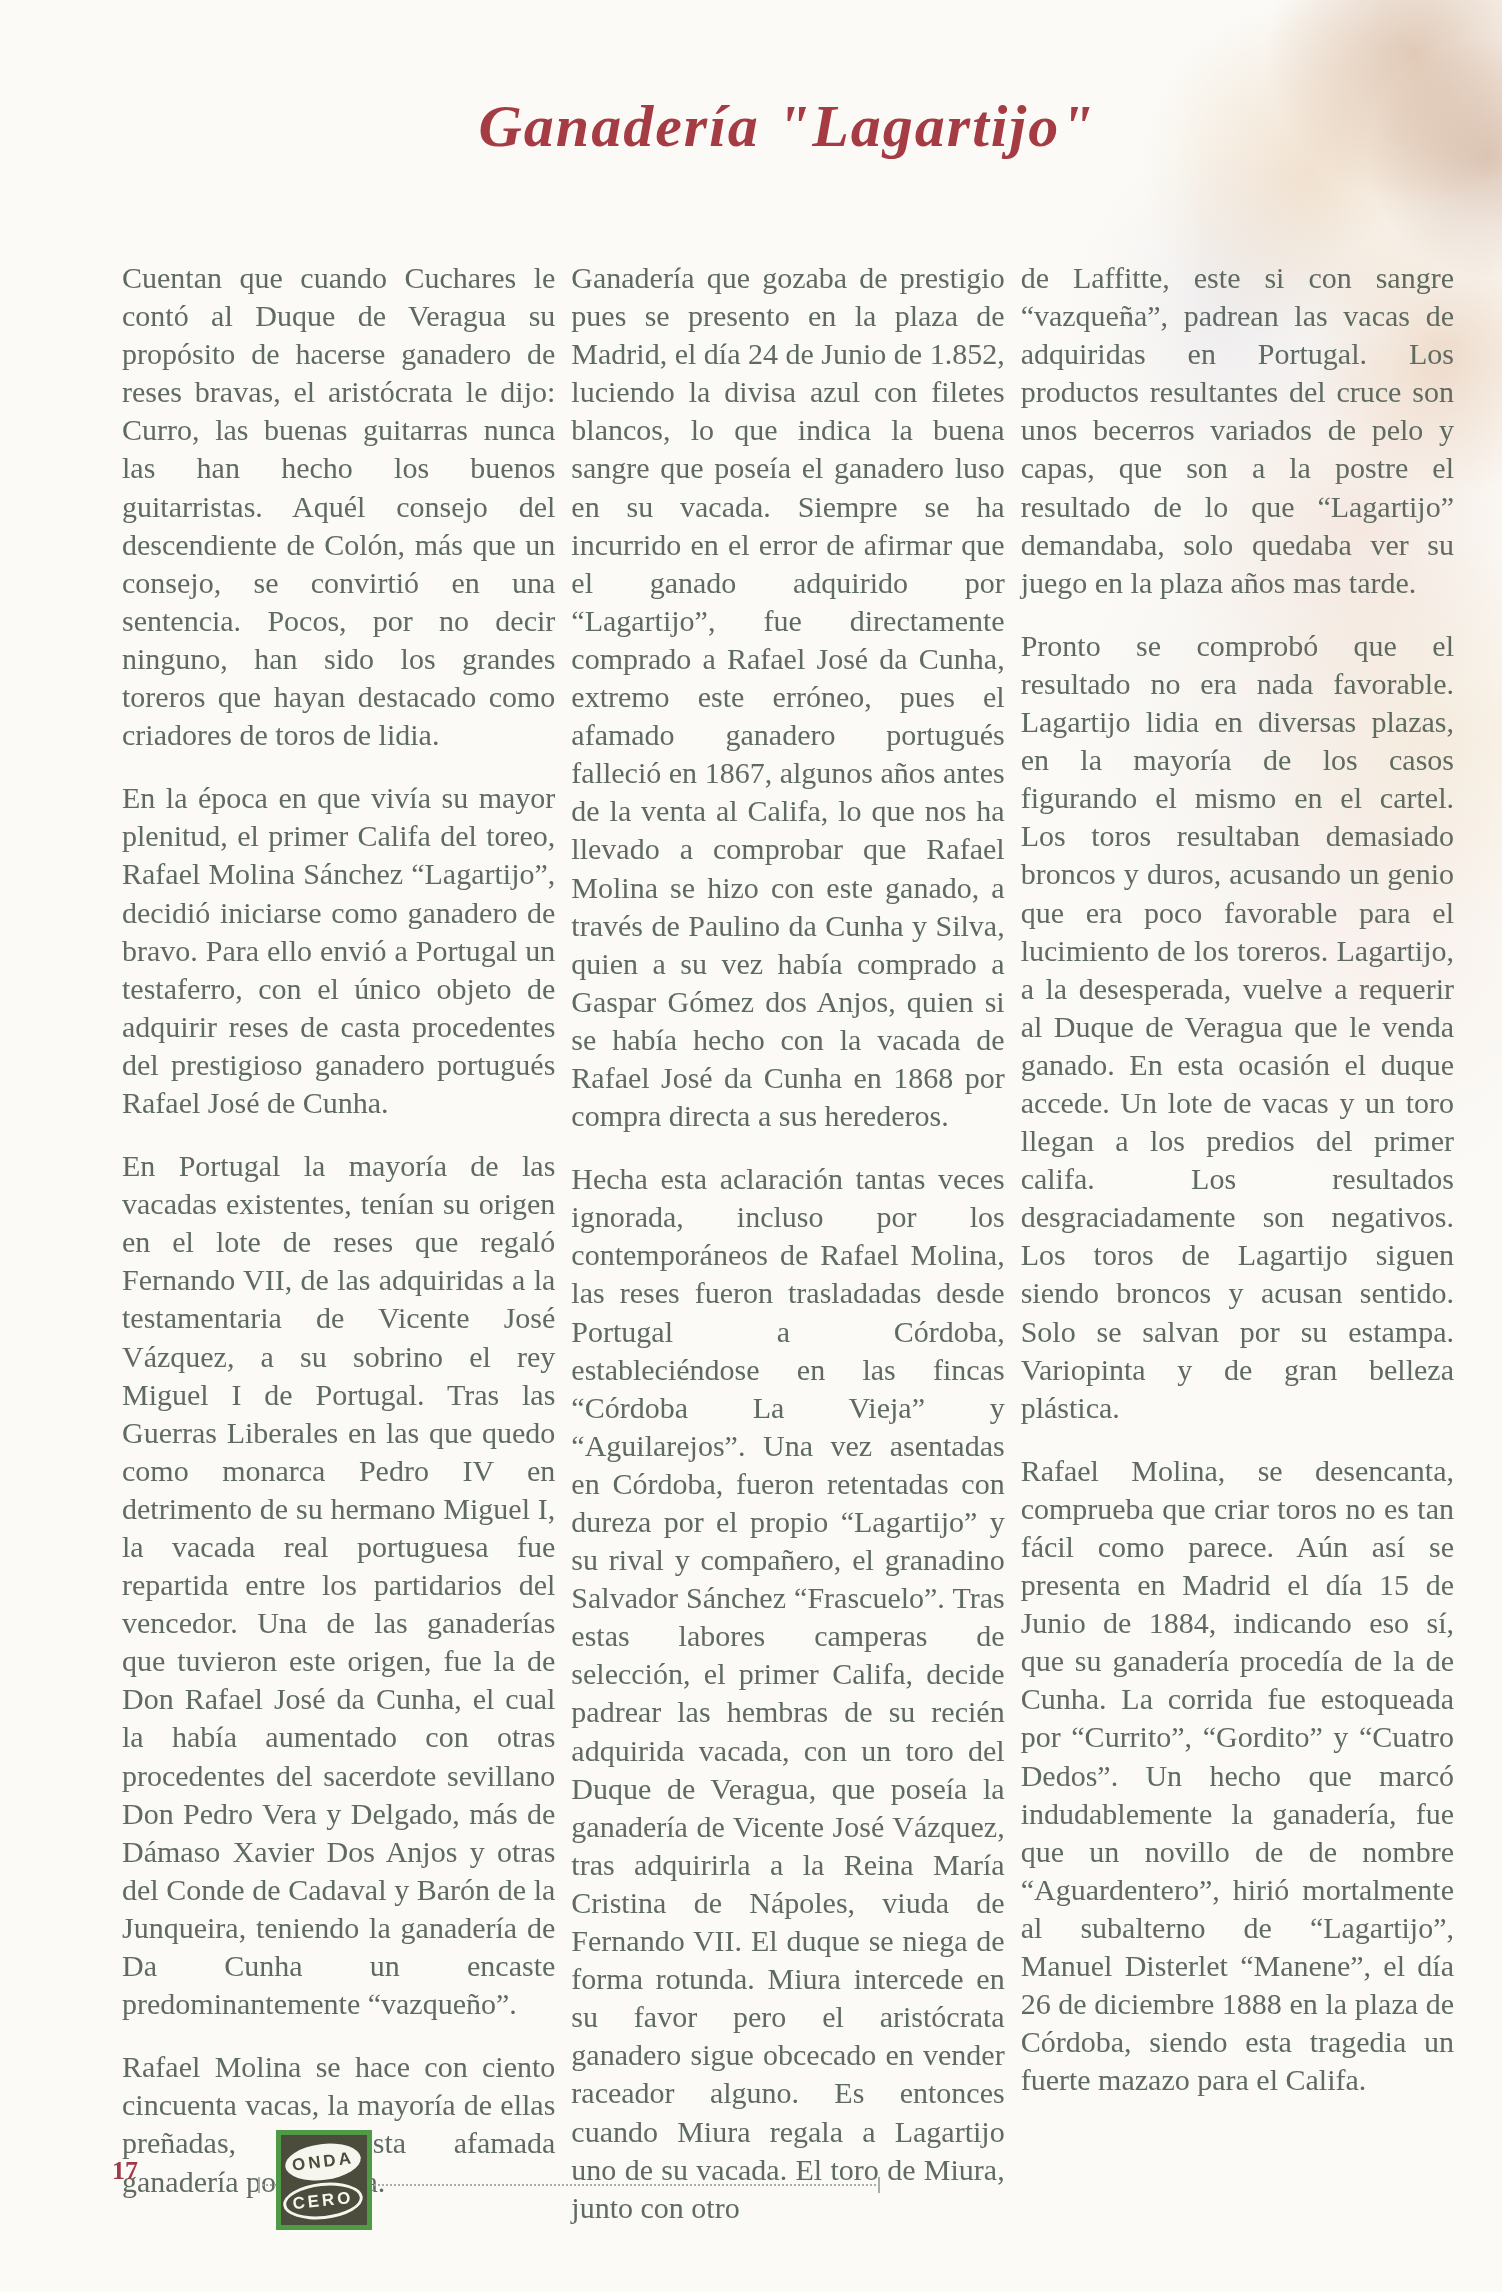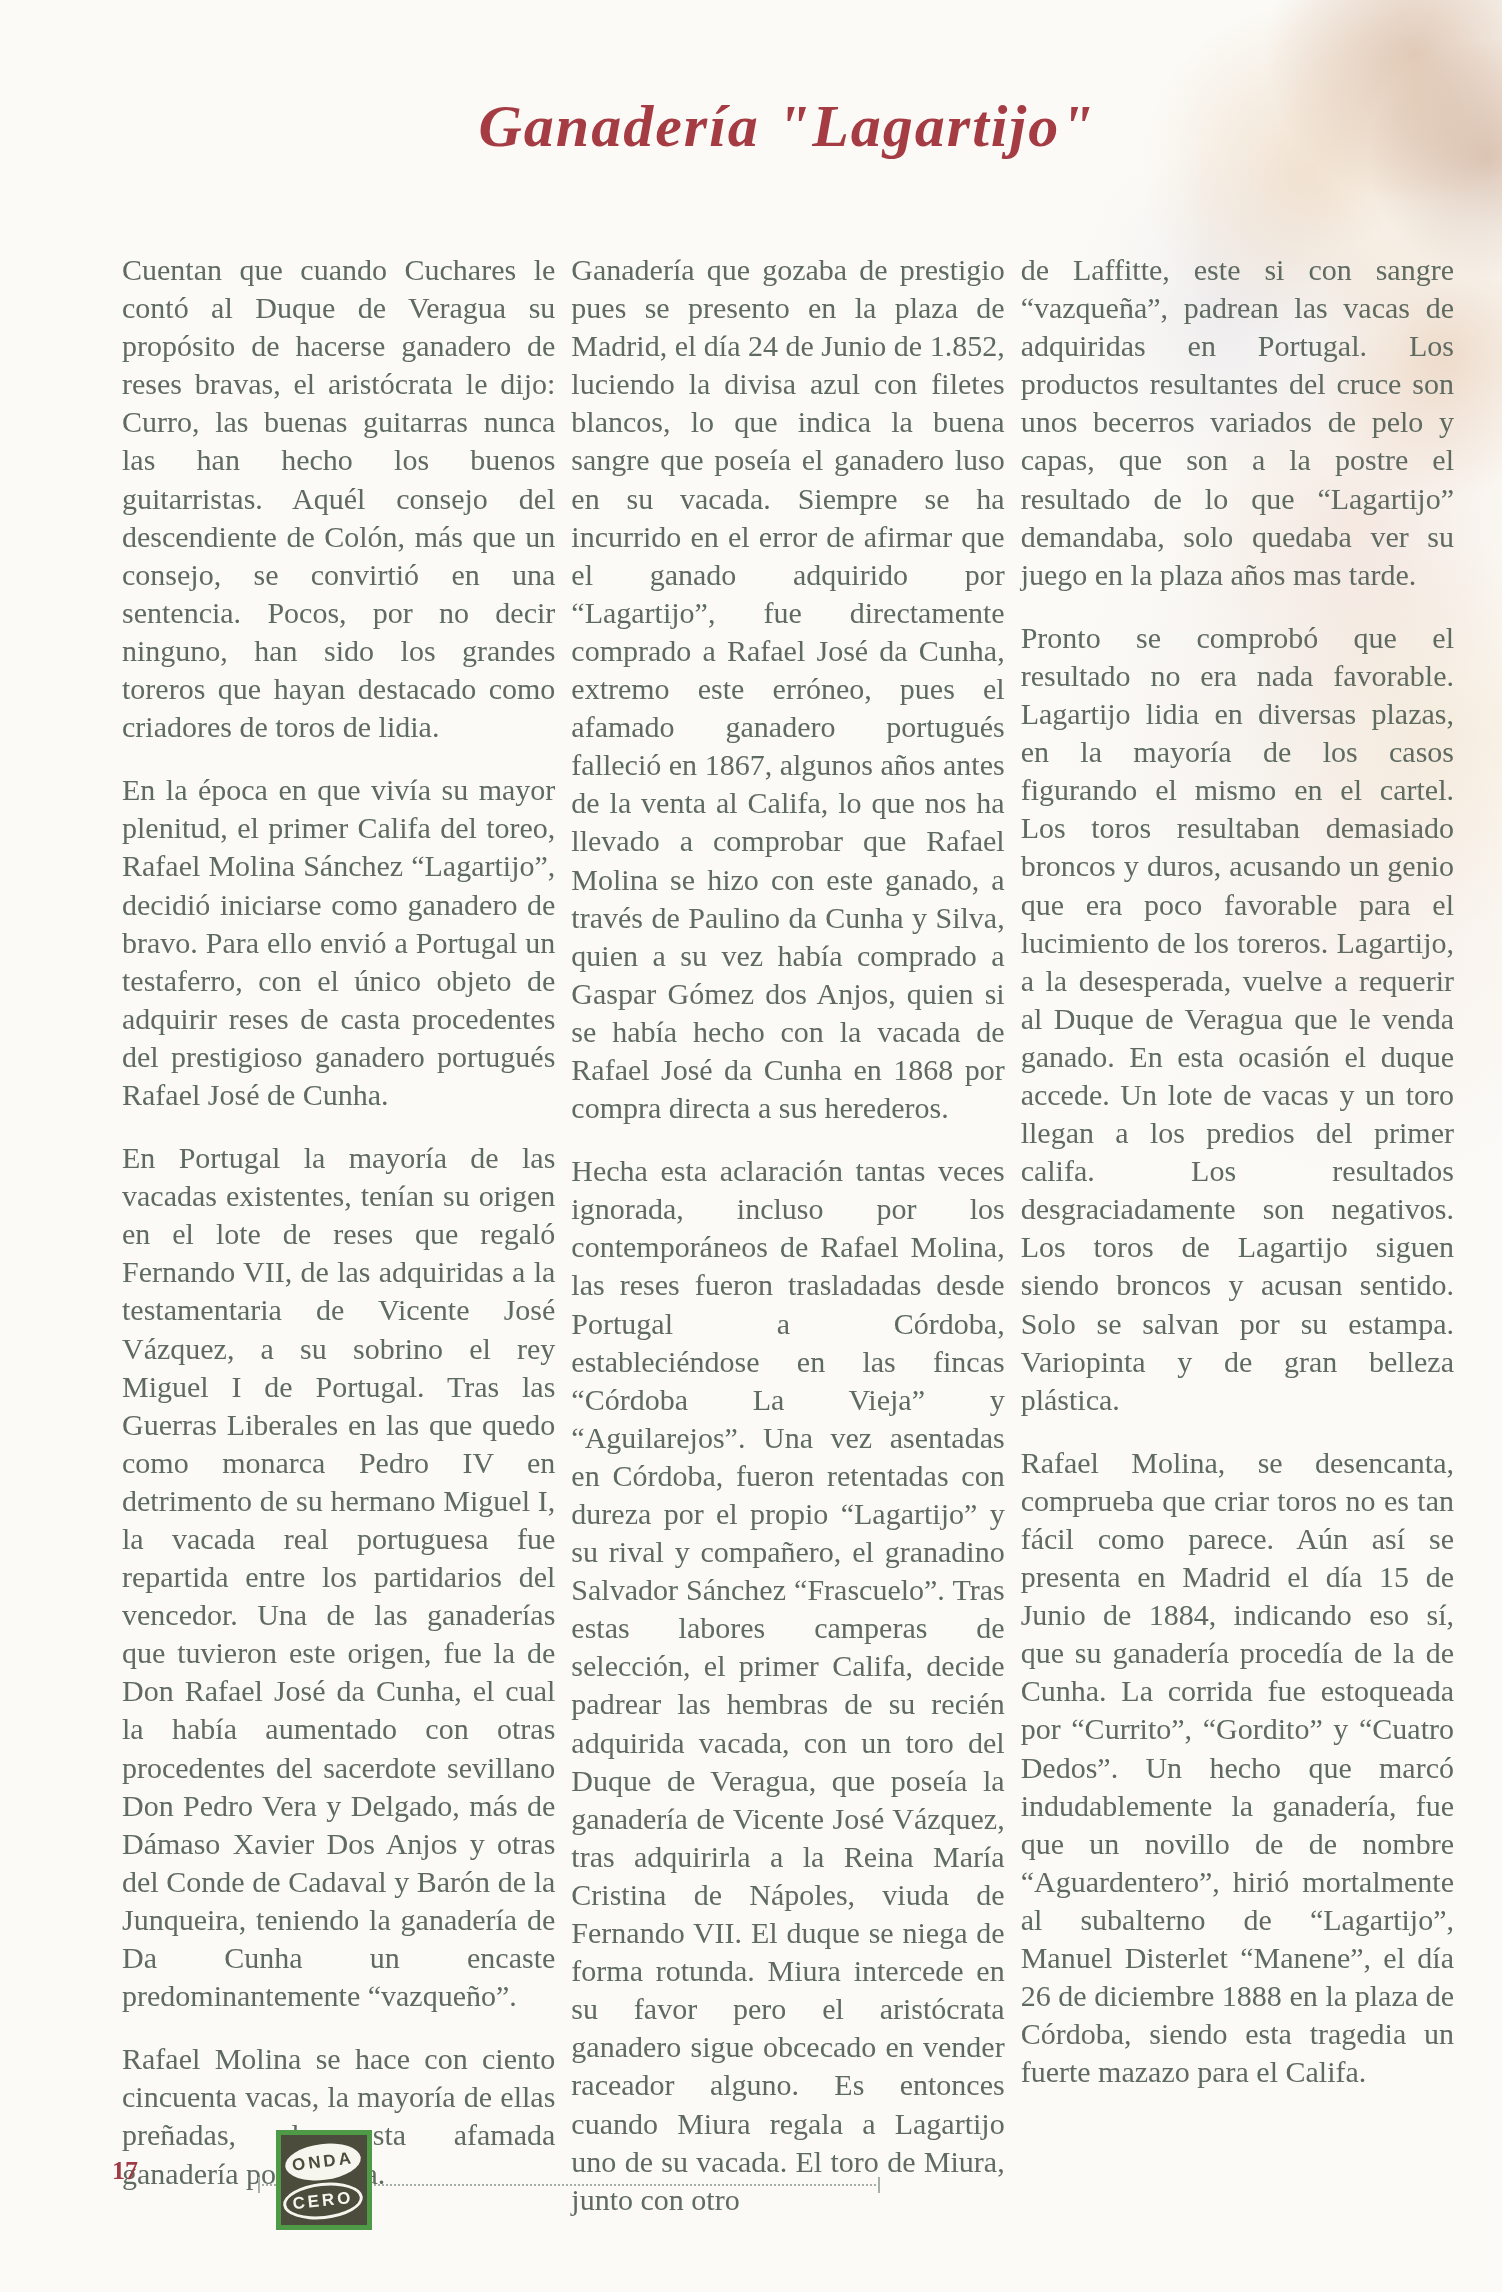--- a/index.html
+++ b/index.html
@@ -41,21 +41,21 @@
   }
   .columns{
     position:absolute;
     left:122px;top:243px;
     width:1332px;
     display:flex;
     gap:16px;
   }
   .col{flex:1 1 0;}
   .col p{
-    margin:8px 0 25px 0;
+    margin:16px 0 25px 0;
     font-size:30px;
     line-height:1.27;
     text-align:justify;
     color:#5f6a61;
   }
   
   .page-num{
     position:absolute;
     left:112px;top:2156px;
     font-size:26px;font-weight:bold;

